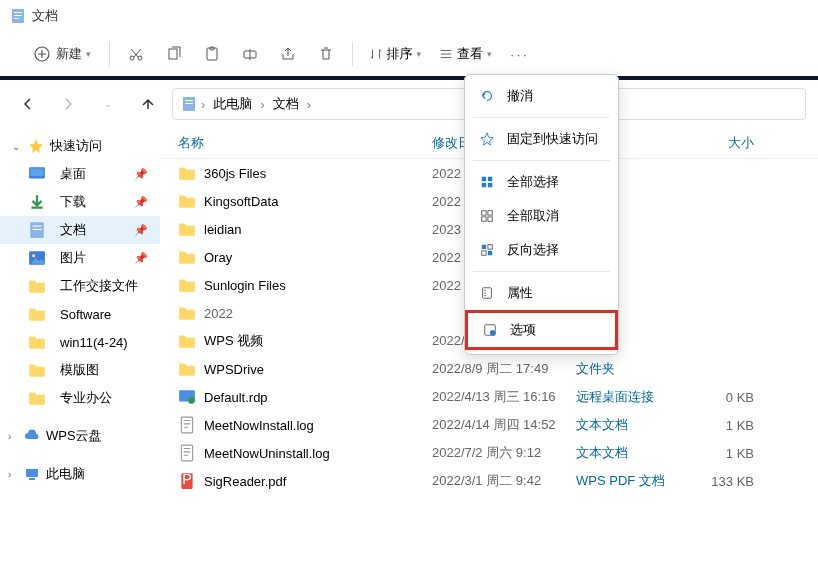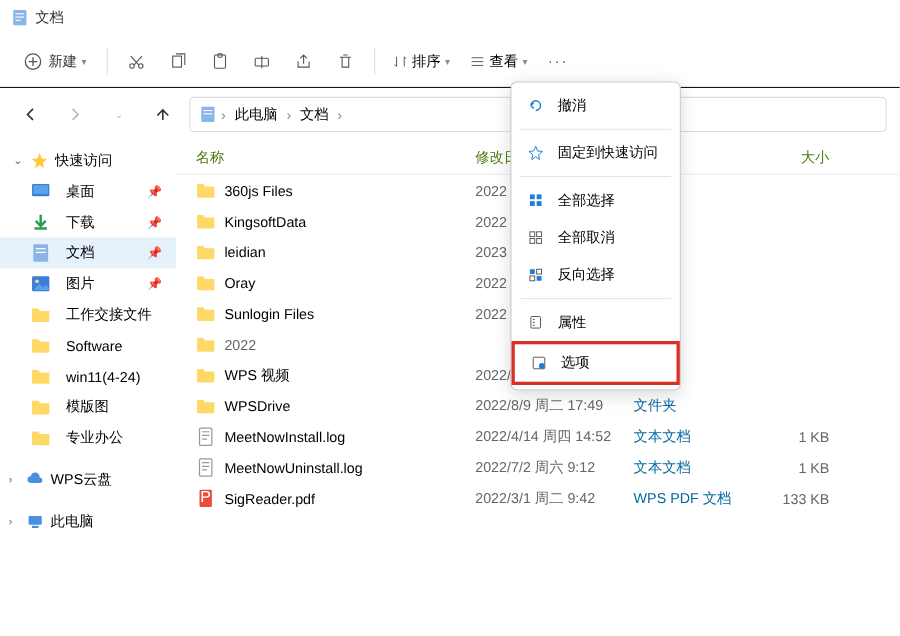--- a/index.html
+++ b/index.html
@@ -2,21 +2,21 @@
 <html><head>
   <meta charset="utf-8">
   <style>
     * { margin: 0; padding: 0; box-sizing: border-box; font-family: "Microsoft YaHei", "Segoe UI", sans-serif; font-size: 13px; }
     body { background: #fff; width: 818px; height: 578px; overflow: hidden; }
     
     .title-bar { height: 32px; display: flex; align-items: center; padding: 0 10px; }
     .title-bar .icon { width: 16px; height: 16px; margin-right: 6px; }
     .title-text { color: #333; }
     
-    .toolbar { height: 48px; display: flex; align-items: center; padding: 0 12px; gap: 2px; border-bottom: 1px solid #0f172a; }
+    .toolbar { height: 48px; display: flex; align-items: center; padding: 0 24px; gap: 2px; border-bottom: 4px solid #0f172a; }
     .new-btn { display: flex; align-items: center; padding: 6px 10px; border-radius: 4px; cursor: pointer; color: #333; }
     .tb-icon { width: 36px; height: 36px; display: flex; align-items: center; justify-content: center; border-radius: 4px; cursor: pointer; color: #555; }
     .tb-sep { width: 1px; height: 24px; background: #ddd; margin: 0 6px; }
     .tb-label-btn { display: flex; align-items: center; padding: 6px 8px; gap: 4px; cursor: pointer; border-radius: 4px; justify-content: center; }
     
     .nav-row { height: 48px; display: flex; align-items: center; padding: 0 12px; gap: 8px; }
     .nav-arrow { width: 32px; height: 32px; display: flex; align-items: center; justify-content: center; cursor: pointer; color: #555; border-radius: 4px; }
     .nav-arrow.disabled { color: #bbb; }
     .breadcrumb-box { flex: 1; height: 32px; border: 1px solid #ddd; border-radius: 4px; display: flex; align-items: center; padding: 0 8px; gap: 4px; }
     .crumb { cursor: pointer; padding: 2px 4px; }
@@ -25,21 +25,21 @@
     .main { display: flex; height: calc(578px - 128px); }
     
     .sidebar { width: 160px; overflow-y: auto; padding: 4px 0; }
     .side-group { display: flex; align-items: center; padding: 5px 12px; cursor: pointer; gap: 6px; }
     .side-item { display: flex; align-items: center; padding: 5px 12px 5px 28px; cursor: pointer; gap: 6px; position: relative; }
     .side-item.active { background: #e5f1fb; }
     .pin { position: absolute; right: 12px; color: #888; font-size: 11px; }
     .chev { color: #666; font-size: 10px; width: 10px; }
     
     .files { flex: 1; display: flex; flex-direction: column; position: relative; }
-    .file-header { display: flex; padding: 6px 0 6px 18px; border-bottom: 1px solid #eee; color: #4d7c0f; }
+    .file-header { display: flex; padding: 6px 0 6px 18px; border-bottom: 1px solid #eee; color: #0369a1; }
     .col-name { width: 254px; }
     .col-date { width: 144px; }
     .col-type { width: 118px; }
     .col-size { width: 60px; text-align: right; }
     .file-list { flex: 1; overflow-y: auto; }
     .file-row { display: flex; align-items: center; padding: 5px 0 5px 18px; cursor: pointer; }
     .file-icon { width: 18px; height: 18px; margin-right: 8px; flex-shrink: 0; }
     .fname { width: 228px; }
     .fdate { width: 144px; color: #666; }
     .ftype { width: 118px; color: #0369a1; }
@@ -325,20 +325,30 @@
           <span class="file-icon"><svg viewBox="0 0 16 16">
               <path d="M1 3h5l1.5 2H15v8a1 1 0 01-1 1H2a1 1 0 01-1-1z" fill="#ffd968"></path>
             </svg></span>
           <span class="fname">WPSDrive</span>
           <span class="fdate">2022/8/9 周二 17:49</span>
           <span class="ftype">文件夹</span>
           <span class="fsize"></span>
         </div>
         <div class="file-row">
           <span class="file-icon"><svg viewBox="0 0 16 16">
+              <rect x="1" y="2" width="14" height="10" rx="1" fill="#4a90e2"></rect>
+              <circle cx="12" cy="11" r="3" fill="#2e9b4f"></circle>
+            </svg></span>
+          <span class="fname">Default.rdp</span>
+          <span class="fdate">2022/4/13 周三 16:16</span>
+          <span class="ftype">远程桌面连接</span>
+          <span class="fsize">0 KB</span>
+        </div>
+        <div class="file-row">
+          <span class="file-icon"><svg viewBox="0 0 16 16">
               <rect x="3" y="1" width="10" height="14" rx="1" fill="#fff" stroke="#999"></rect>
               <path d="M5 4h6M5 7h6M5 10h4" stroke="#999"></path>
             </svg></span>
           <span class="fname">MeetNowInstall.log</span>
           <span class="fdate">2022/4/14 周四 14:52</span>
           <span class="ftype">文本文档</span>
           <span class="fsize">1 KB</span>
         </div>
         <div class="file-row">
           <span class="file-icon"><svg viewBox="0 0 16 16">

